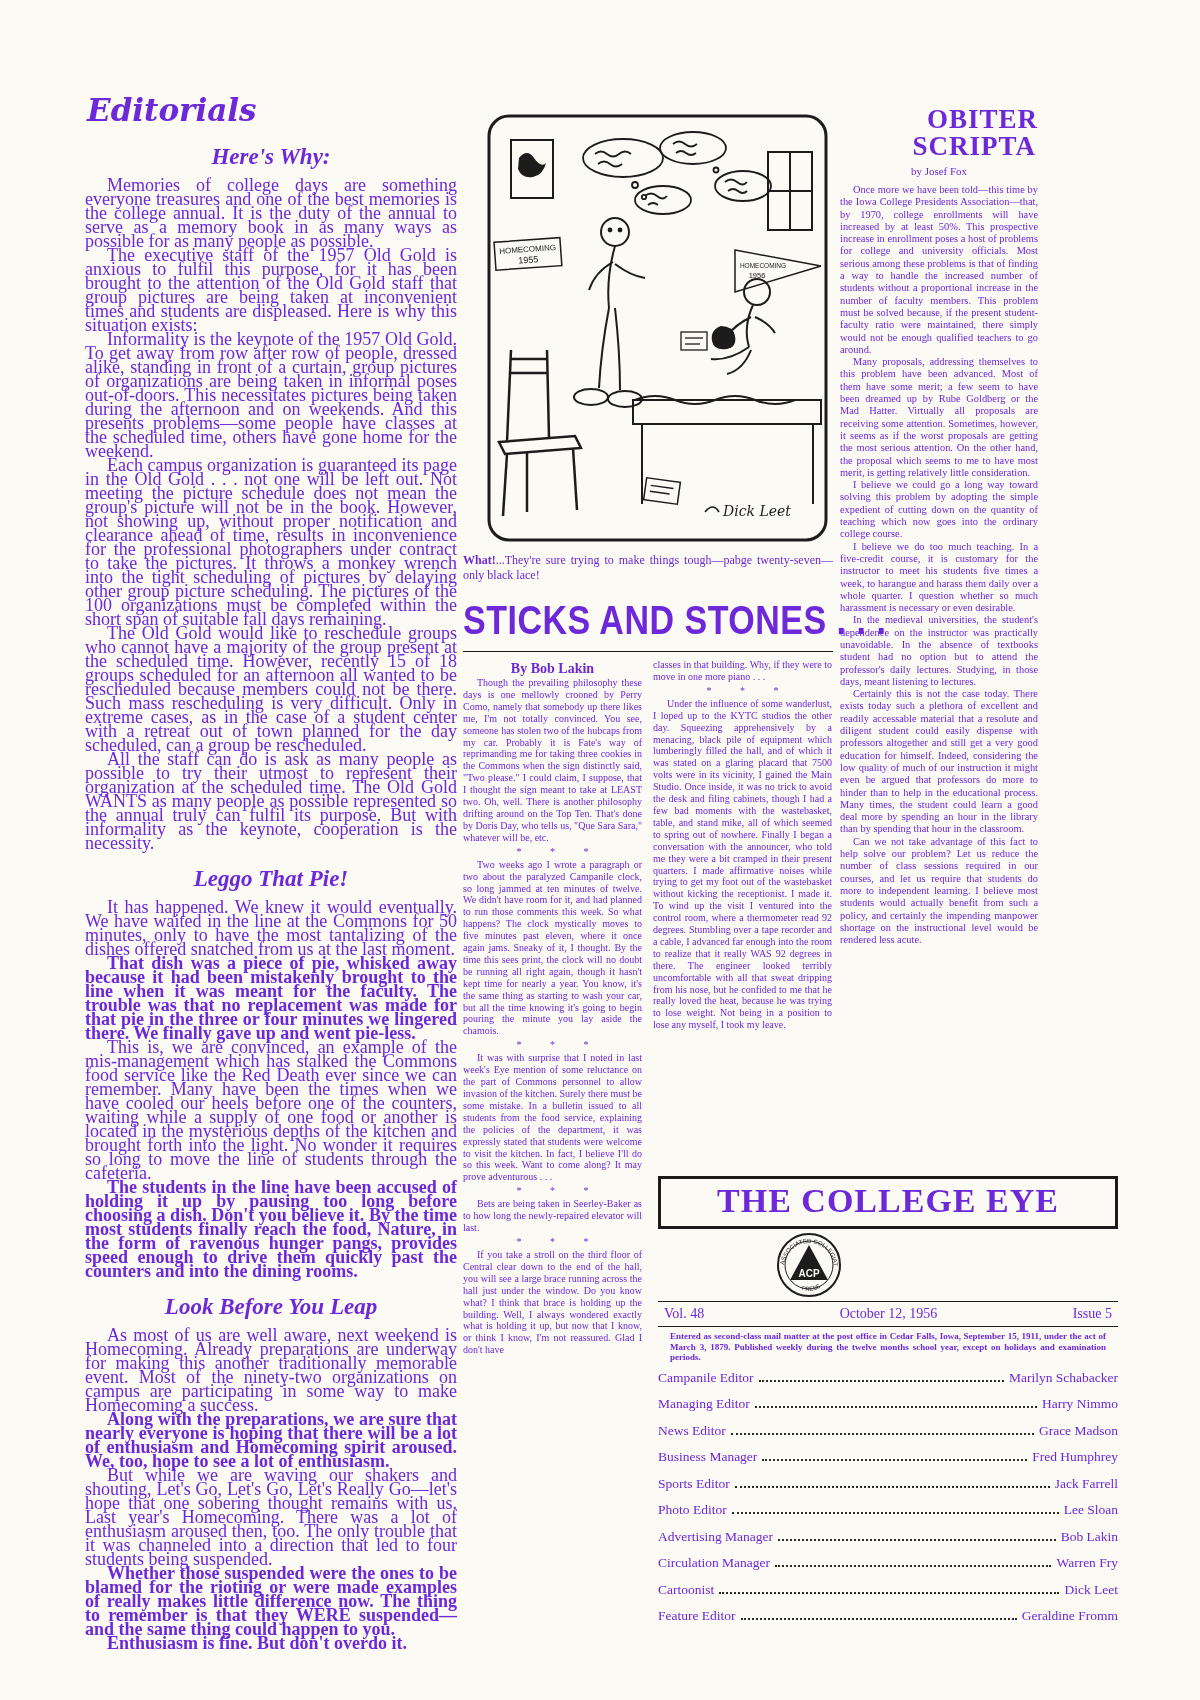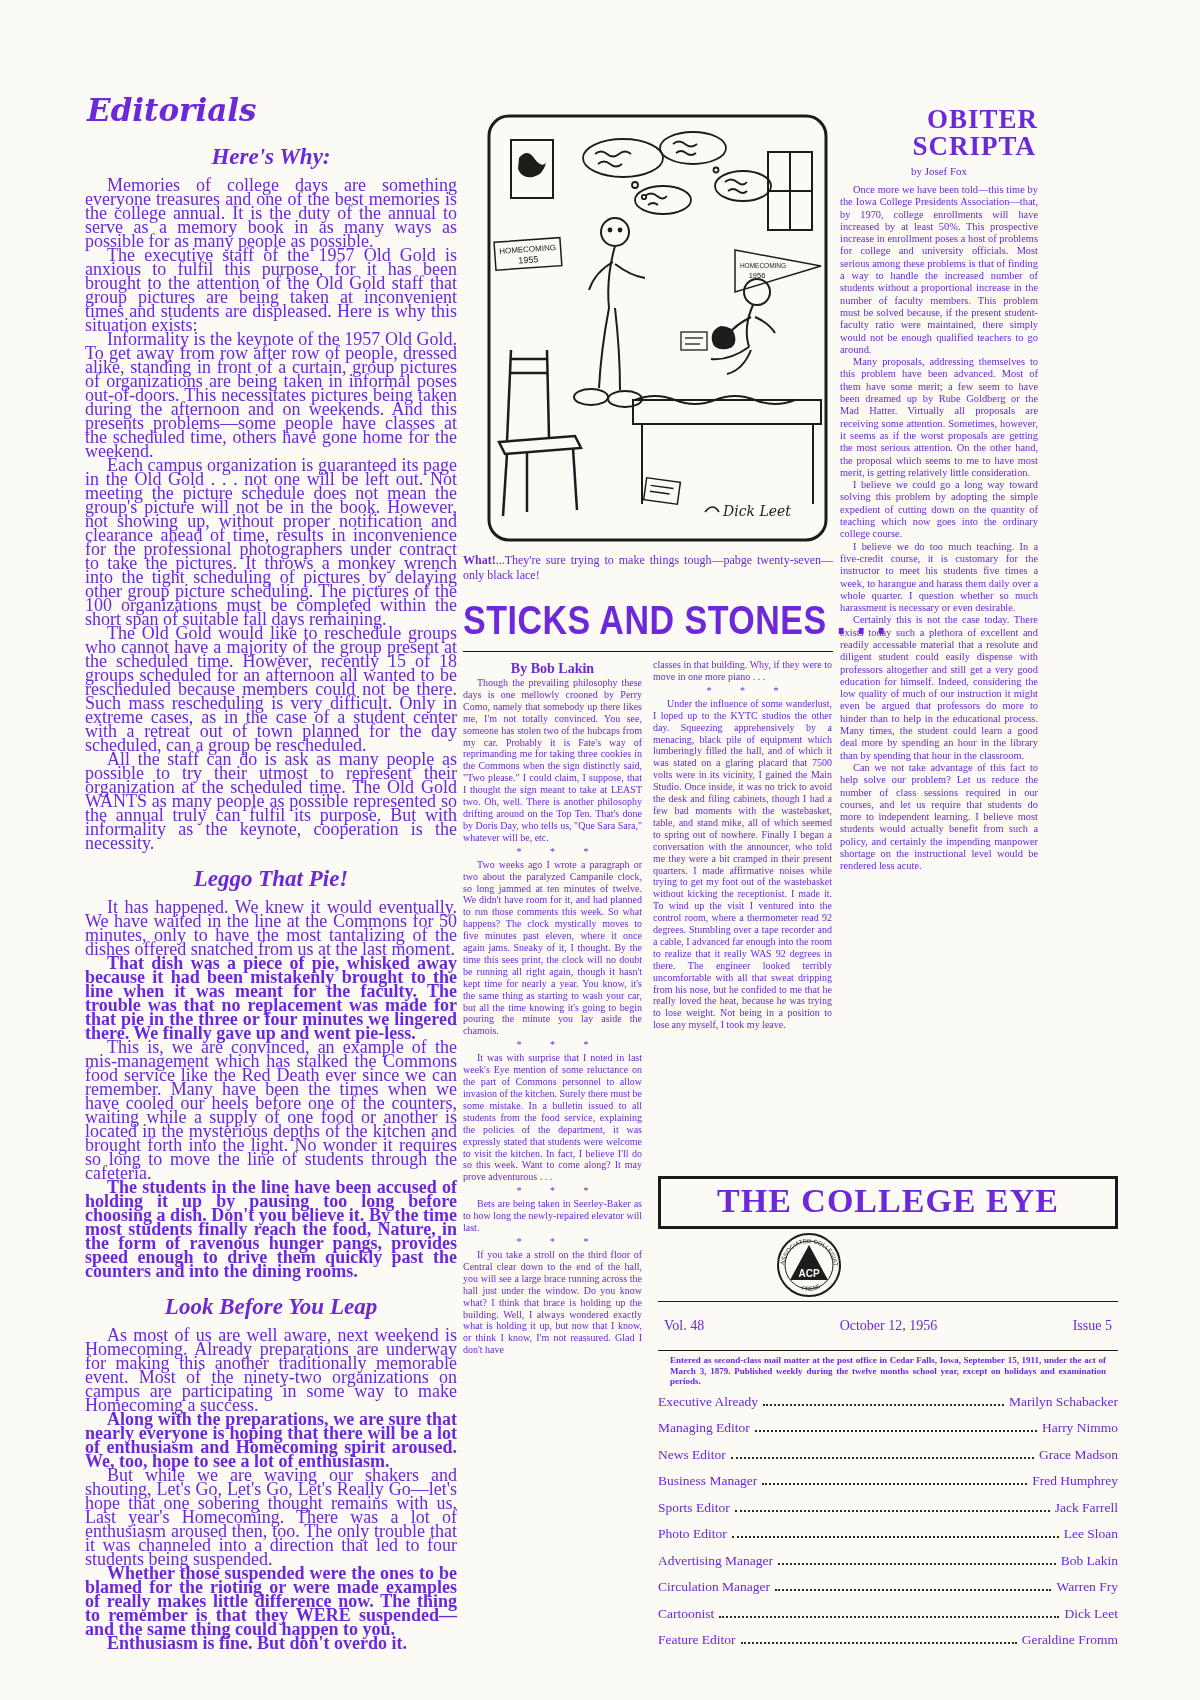--- a/index.html
+++ b/index.html
@@ -40,21 +40,21 @@
   .ob-byline { text-align:center; font-size:11px; margin:5px 0 7px; }
   .ob-p { font-size:10.4px; line-height:12.3px; text-align:justify; text-indent:13px; }
   
   .masthead { position:absolute; left:658px; top:1176px; width:460px; }
   .mh-titlebox { border:3px solid #1b1b1b; padding:3px 0 6px; text-align:center; }
   .mh-title { font-size:34px; font-weight:bold; letter-spacing:1px; }
   .mh-logorow { position:relative; height:72px; }
   .acp { position:absolute; left:118px; top:3px; }
   .mh-volrow { display:flex; justify-content:space-between; align-items:flex-start;
                border-top:1.5px solid #1b1b1b; border-bottom:1.5px solid #1b1b1b;
-               padding:16px 6px; font-size:14px; }
+               padding:4px 6px; font-size:14px; }
   .mh-notice { font-size:9px; font-weight:bold; line-height:10.6px; text-align:justify;
                margin:4px 12px 7px; }
   .staff-row { display:flex; align-items:baseline; font-size:13.5px; height:26.5px; }
   .staff-leader { flex:1; border-bottom:2px dotted #2a2a2a; margin:0 5px 4px; }
   .ink { stroke:#1c1c1c; fill:none; }
 </style>
 </head>
 <body>
 
 <div class="page">
@@ -261,20 +261,21 @@
     <div class="ob-byline">by Josef Fox</div>
     <div class="ob-body">
   <p class="ob-p">Once more we have been told—this time by the Iowa College Presidents Association—that, by 1970, college enrollments will have increased by at least 50%. This prospective increase in enrollment poses a host of problems for college and university officials. Most serious among these problems is that of finding a way to handle the increased number of students without a proportional increase in the number of faculty members. This problem must be solved because, if the present student-faculty ratio were maintained, there simply would not be enough qualified teachers to go around.</p>
 
   <p class="ob-p">Many proposals, addressing themselves to this problem have been advanced. Most of them have some merit; a few seem to have been dreamed up by Rube Goldberg or the Mad Hatter. Virtually all proposals are receiving some attention. Sometimes, however, it seems as if the worst proposals are getting the most serious attention. On the other hand, the proposal which seems to me to have most merit, is getting relatively little consideration.</p>
 
   <p class="ob-p">I believe we could go a long way toward solving this problem by adopting the simple expedient of cutting down on the quantity of teaching which now goes into the ordinary college course.</p>
 
   <p class="ob-p">I believe we do too much teaching. In a five-credit course, it is customary for the instructor to meet his students five times a week, to harangue and harass them daily over a whole quarter. I question whether so much harassment is necessary or even desirable.</p>
 
+  <p class="ob-p">In the medieval universities, the student's dependence on the instructor was practically unavoidable. In the absence of textbooks student had no option but to attend the professor's daily lectures. Studying, in those days, meant listening to lectures.</p>
 
   <p class="ob-p">Certainly this is not the case today. There exists today such a plethora of excellent and readily accessable material that a resolute and diligent student could easily dispense with professors altogether and still get a very good education for himself. Indeed, considering the low quality of much of our instruction it might even be argued that professors do more to hinder than to help in the educational process. Many times, the student could learn a good deal more by spending an hour in the library than by spending that hour in the classroom.</p>
 
   <p class="ob-p">Can we not take advantage of this fact to help solve our problem? Let us reduce the number of class sessions required in our courses, and let us require that students do more to independent learning. I believe most students would actually benefit from such a policy, and certainly the impending manpower shortage on the instructional level would be rendered less acute.</p>
 </div>
   </div>
 
   <div class="masthead">
     <div class="mh-titlebox">
       <div class="mh-title">THE COLLEGE EYE</div>
@@ -298,21 +299,21 @@
     <div class="mh-volrow">
       <span>Vol. 48</span>
       <span>October 12, 1956</span>
       <span>Issue 5</span>
     </div>
 
     <p class="mh-notice">Entered as second-class mail matter at the post office in Cedar Falls, Iowa, September 15, 1911, under the act of March 3, 1879. Published weekly during the twelve months school year, except on holidays and examination periods.</p>
 
     <div class="mh-staff">
   <div class="staff-row">
-    <span class="staff-role">Executive Already</span>
+    <span class="staff-role">Campanile Editor</span>
     <span class="staff-leader"></span>
     <span class="staff-name">Marilyn Schabacker</span>
   </div>
 
   <div class="staff-row">
     <span class="staff-role">Managing Editor</span>
     <span class="staff-leader"></span>
     <span class="staff-name">Harry Nimmo</span>
   </div>
 

